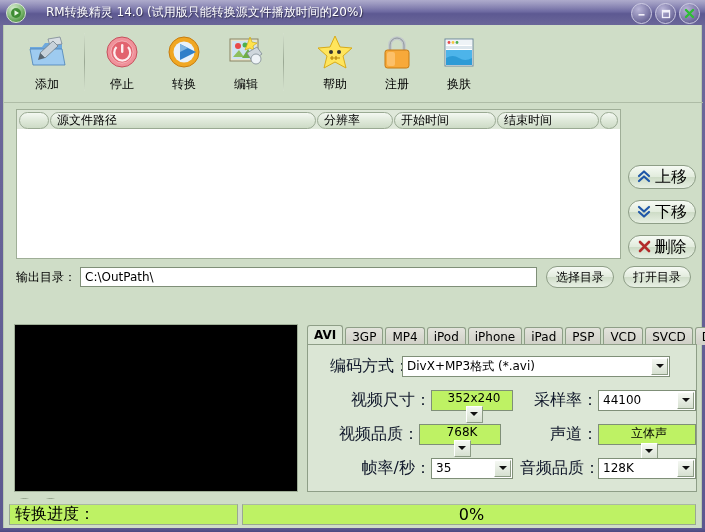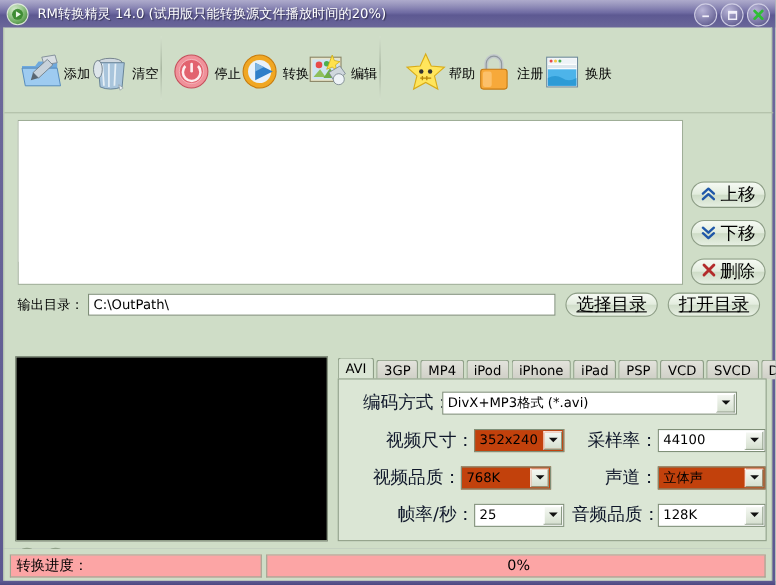--- a/index.html
+++ b/index.html
@@ -22,21 +22,21 @@
     box-sizing:border-box;
   }
   .app-icon{
     width:18px;height:18px;margin-left:6px;border-radius:50%;
     background:radial-gradient(circle at 35% 30%,#d8ecd0,#6fae62 60%,#2e6b28);
     border:1px solid #d8e6d4;
     display:flex;align-items:center;justify-content:center;
     font-size:10px;color:#1d4a18;flex:none;
   }
   .title-text{
-    margin-left:8px;color:#ffffff;font-size:12px;white-space:nowrap;
+    margin-left:20px;color:#ffffff;font-size:12px;white-space:nowrap;
     text-shadow:1px 1px 1px rgba(0,0,0,.45);
   }
   .title-sheen{
     position:absolute;left:0;top:0;width:705px;height:11px;
     background:linear-gradient(180deg,rgba(255,255,255,.28),rgba(255,255,255,0));
     pointer-events:none;
   }
   .win-buttons{position:absolute;right:5px;top:3px;display:flex;gap:3px;}
   .wbtn{
     width:19px;height:19px;border-radius:50%;
@@ -53,21 +53,21 @@
     border-left:1px solid #b9c8b1;border-right:1px solid #b9c8b1;
   }
   
   .toolbar{
     position:absolute;left:0;top:0;width:699px;height:78px;
     display:flex;align-items:flex-start;box-sizing:border-box;
     padding-left:12px;padding-top:4px;
     border-bottom:1px solid #aebca6;
   }
   .tb-item{
-    width:62px;height:70px;display:flex;flex-direction:row;
+    width:62px;height:70px;display:flex;flex-direction:column;
     align-items:center;justify-content:flex-start;padding-top:4px;
     box-sizing:border-box;
   }
   .tb-label{margin-top:3px;font-size:12px;color:#000;white-space:nowrap;}
   .tb-sep{width:1px;height:58px;margin:4px 6px 0 6px;
     background:linear-gradient(180deg,rgba(255,255,255,.1),#9aa893,rgba(255,255,255,.1));}
   .tb-gap{width:14px;}
   .ico{width:42px;height:40px;position:relative;}
   
   .listpanel{
@@ -108,21 +108,21 @@
   .outinput{
     margin-left:4px;width:457px;height:20px;background:#fff;
     border:1px solid #7f8f78;box-sizing:border-box;
     display:flex;align-items:center;padding-left:4px;font-size:12px;color:#000;
   }
   .obtn{
     margin-left:9px;height:22px;padding:0 9px;
     background:linear-gradient(180deg,#f6faf4 0%,#e3ecde 48%,#d0ddc9 52%,#e8f0e4 100%);
     border:1px solid #8e9e87;border-radius:11px;
     display:flex;align-items:center;justify-content:center;
-    font-size:16px;color:#000;box-sizing:border-box;white-space:nowrap;text-decoration:underline;
+    font-size:12px;color:#000;box-sizing:border-box;white-space:nowrap;
   }
   
   .preview{
     position:absolute;left:10px;top:299px;width:284px;height:168px;
     background:#000;border:1px solid #9fae97;box-sizing:border-box;
   }
   .playrow{position:absolute;left:10px;top:472px;width:284px;height:22px;display:flex;align-items:center;}
   .rbtn{
     width:21px;height:21px;border-radius:50%;
     background:radial-gradient(circle at 35% 28%,#ffffff,#e7efe3 55%,#c9d8c2);
@@ -142,34 +142,34 @@
   .tabs{
     position:absolute;left:303px;top:300px;width:390px;height:20px;
     display:flex;align-items:flex-end;gap:2px;box-sizing:border-box;
   }
   .tab{
     height:18px;padding:0 6px;display:flex;align-items:center;justify-content:center;
     background:linear-gradient(180deg,#e3e3dc 0%,#cfcfc6 100%);
     border:1px solid #8e9e87;border-bottom:none;
     border-radius:3px 3px 0 0;font-size:12px;color:#000;box-sizing:border-box;white-space:nowrap;
   }
-  .tab.active{background:#dbe6d5;height:20px;border-bottom:1px solid #dbe6d5;font-weight:normal;}
+  .tab.active{background:#dbe6d5;height:20px;border-bottom:1px solid #dbe6d5;font-weight:bold;}
   .settings{
     position:absolute;left:303px;top:319px;width:390px;height:148px;
     background:#dbe6d5;border:1px solid #8e9e87;box-sizing:border-box;
   }
   .srow{display:flex;align-items:center;height:26px;margin-top:8px;padding-left:29px;}
   .srow.full{padding-left:22px;}
   .slabel{font-size:16px;color:#0f172a;white-space:nowrap;text-align:right;}
   .combo{
     height:21px;background:#fff;border:1px solid #7f8f78;box-sizing:border-box;
     display:flex;align-items:center;justify-content:space-between;
     font-size:12px;color:#000;padding-left:4px;
   }
-  .combo.gray{background:#c2410c;}
+  .combo.gray{background:#bef264;flex-direction:column;}
   .arrowbox{
     width:17px;height:17px;margin:1px;flex:none;
     background:linear-gradient(180deg,#f5f8f3,#d6e0d0);
     border:1px solid #8b9b84;border-top-color:#ffffff;border-left-color:#ffffff;
     display:flex;align-items:center;justify-content:center;box-sizing:border-box;
   }
   .dn{width:0;height:0;border-left:4px solid transparent;border-right:4px solid transparent;border-top:4px solid #111;}
   .half{display:flex;align-items:center;}
   
   .checkrow{position:absolute;left:303px;top:472px;width:392px;height:20px;display:flex;align-items:center;}
@@ -177,23 +177,23 @@
     width:12px;height:12px;background:#fff;border:1px solid #5d6d58;box-sizing:border-box;flex:none;
   }
   .chk-label{margin-left:3px;font-size:12px;color:#000;white-space:nowrap;}
   
   .statusbar{
     position:absolute;left:3px;top:499px;width:699px;height:30px;
     box-sizing:border-box;display:flex;align-items:center;padding:4px 5px;gap:4px;
     background:#cfddc7;border-left:1px solid #b9c8b1;border-right:1px solid #b9c8b1;
   }
   .spanel{
-    height:21px;background:#fca5a5;
+    height:21px;background:#bef264;
     border:1px solid #9aa893;border-top-color:#aab8a3;box-sizing:border-box;
-    display:flex;align-items:center;font-size:13px;color:#000;padding-left:5px;
+    display:flex;align-items:center;font-size:16px;color:#000;padding-left:5px;
   }
   .spanel.p1{width:229px;}
   .spanel.p2{flex:1;justify-content:center;}
   .frame-bottom{
     position:absolute;left:0;bottom:0;width:705px;height:4px;
     background:linear-gradient(180deg,#5f5b93,#4b4780);
   }
 </style>
 </head>
 <body>
@@ -239,34 +239,20 @@
             <path d="M4 14 L16 14 L19 10 L36 10 L36 16 L4 16 Z" fill="#6fa9dd"></path>
             <path d="M4 16 L36 16 L39 32 L7 32 Z" fill="#9ecbf0" stroke="#4a82b8" stroke-width="0.8"></path>
             <path d="M22 6 L34 4 L36 11 L24 13 Z" fill="#d8dee3" stroke="#7b8894" stroke-width="0.8"></path>
             <path d="M14 20 L27 8 L32 13 L19 25 Z" fill="#c8d2da" stroke="#6f7d88" stroke-width="0.8"></path>
             <path d="M14 20 L19 25 L12 27 Z" fill="#5a6670"></path>
           </svg>
         </span>
         <span class="tb-label">添加</span>
       </div>
 
-      <div class="tb-item">
-        <span class="ico">
-          <svg width="42" height="40" viewBox="0 0 42 40">
-            <ellipse cx="22" cy="11" rx="11" ry="4" fill="#cfd8df" stroke="#6b7a85" stroke-width="0.8"></ellipse>
-            <path d="M11 11 L13 33 Q22 37 33 33 L35 11 Z" fill="#a9c5dc" stroke="#5d7a8f" stroke-width="0.8"></path>
-            <path d="M15 12 L16.5 32" stroke="#e7f0f6" stroke-width="1.6"></path>
-            <path d="M21 12 L21 33" stroke="#e7f0f6" stroke-width="1.6"></path>
-            <path d="M27 12 L26 32" stroke="#e7f0f6" stroke-width="1.6"></path>
-            <ellipse cx="11" cy="17" rx="4" ry="8" fill="#dde5ea" stroke="#6b7a85" stroke-width="0.8"></ellipse>
-            <path d="M30 31 l4 3 l-3 2 z" fill="#eef3f6" stroke="#8b979f" stroke-width="0.6"></path>
-          </svg>
-        </span>
-        <span class="tb-label">清空</span>
-      </div>
 
       <div class="tb-sep"></div>
 
       <div class="tb-item">
         <span class="ico">
           <svg width="42" height="40" viewBox="0 0 42 40">
             <circle cx="21" cy="19" r="15" fill="#f0919a" stroke="#c5505c" stroke-width="1"></circle>
             <circle cx="21" cy="19" r="11" fill="#e2636f"></circle>
             <circle cx="21" cy="19" r="11" fill="none" stroke="#ffffff" stroke-width="0.8" opacity="0.5"></circle>
             <rect x="20" y="11" width="2.4" height="9" rx="1.2" fill="#fdeef0"></rect>
@@ -346,20 +332,28 @@
             <rect x="8" y="17" width="26" height="15" fill="#4db4ea"></rect>
             <path d="M8 25 q7 -4 13 0 t13 0 L34 32 L8 32 Z" fill="#2d9bd6"></path>
           </svg>
         </span>
         <span class="tb-label">换肤</span>
       </div>
 
     </div>
 
     <div class="listpanel">
+      <div class="list-head">
+        <div class="hcell c0"></div>
+        <div class="hcell c1">源文件路径</div>
+        <div class="hcell c2">分辨率</div>
+        <div class="hcell c3">开始时间</div>
+        <div class="hcell c4">结束时间</div>
+        <div class="hcell c5"></div>
+      </div>
       <div class="list-body"></div>
     </div>
 
     <div class="sidebtns">
       <div class="sbtn">
         <span class="chev">
           <svg width="14" height="13" viewBox="0 0 14 13">
               <path d="M2 6 L7 1.5 L12 6" fill="none" stroke="#1f57a8" stroke-width="2.2" stroke-linecap="round" stroke-linejoin="round"></path>
               <path d="M2 11 L7 6.5 L12 11" fill="none" stroke="#1f57a8" stroke-width="2.2" stroke-linecap="round" stroke-linejoin="round"></path>
             </svg>
@@ -472,21 +466,21 @@
                 <span class="dn"></span>
               </span>
           </div>
         </div>
       </div>
 
       <div class="srow">
         <div class="half" style="width:200px">
           <span class="slabel" style="width:94px">帧率/秒：</span>
           <div class="combo" style="width:82px">
-            <span>25</span>
+            <span>35</span>
             <span class="arrowbox">
                 <span class="dn"></span>
               </span>
           </div>
         </div>
         <div class="half" style="width:186px">
           <span class="slabel" style="width:78px">音频品质：</span>
           <div class="combo" style="width:98px">
             <span>128K</span>
             <span class="arrowbox">

